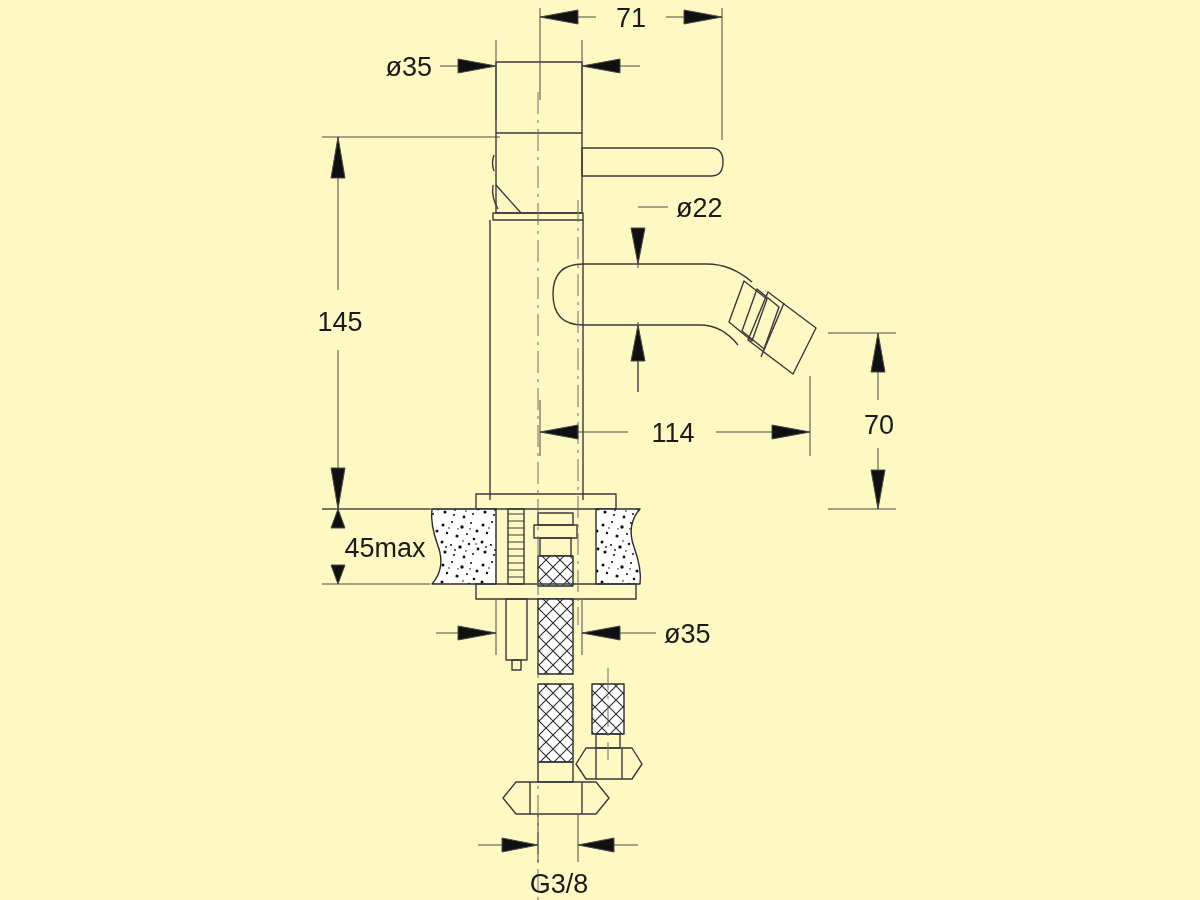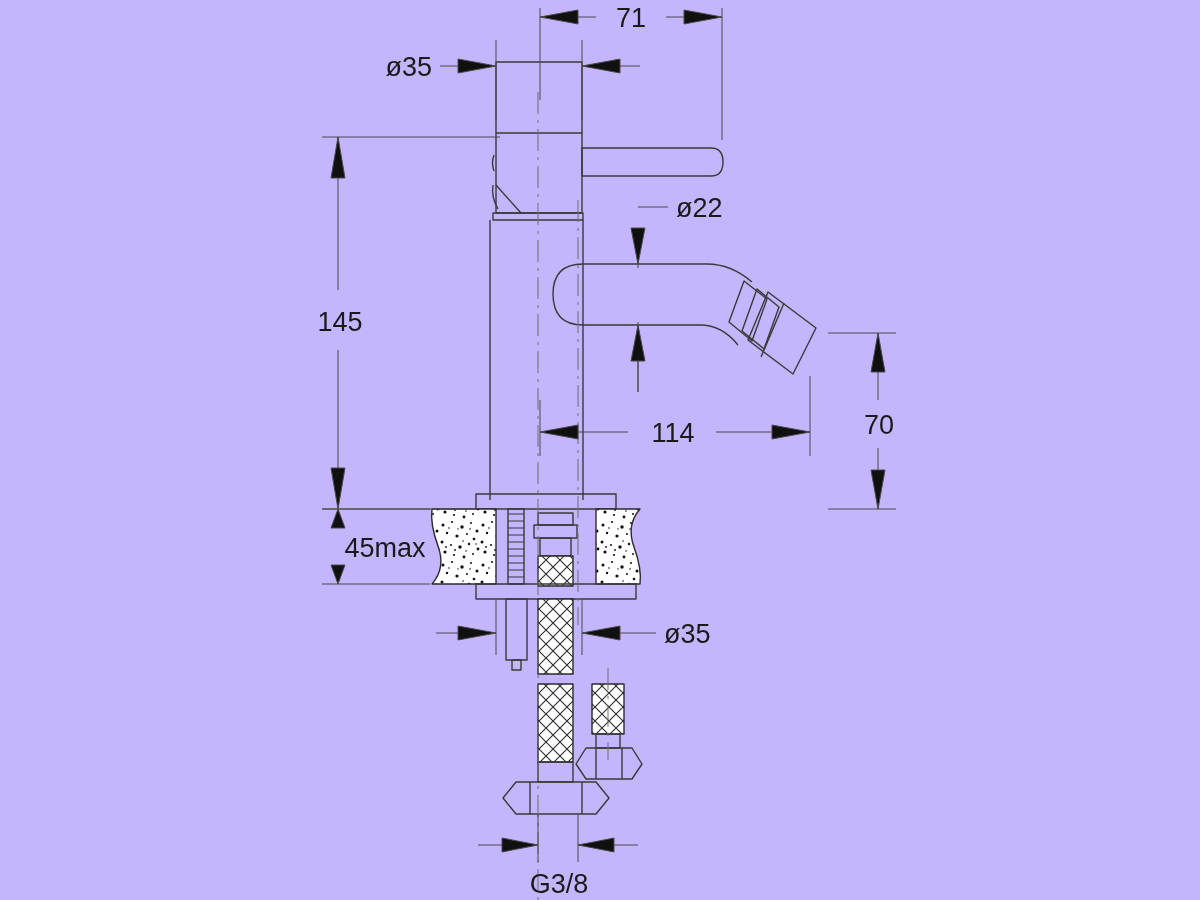--- a/index.html
+++ b/index.html
@@ -7,21 +7,21 @@
     padding: 0;
     background: #ffffff;
   }
   body {
     font-family: "Liberation Sans", sans-serif;
   }
   #drawing-root {
     position: relative;
     width: 1200px;
     height: 900px;
-    background: #c4b5fd;
+    background: #fef9c3;
     overflow: hidden;
   }
   svg.cad {
     display: block;
     width: 1200px;
     height: 900px;
   }
   .dim-text {
     font-family: "Liberation Sans", sans-serif;
     font-size: 27px;

